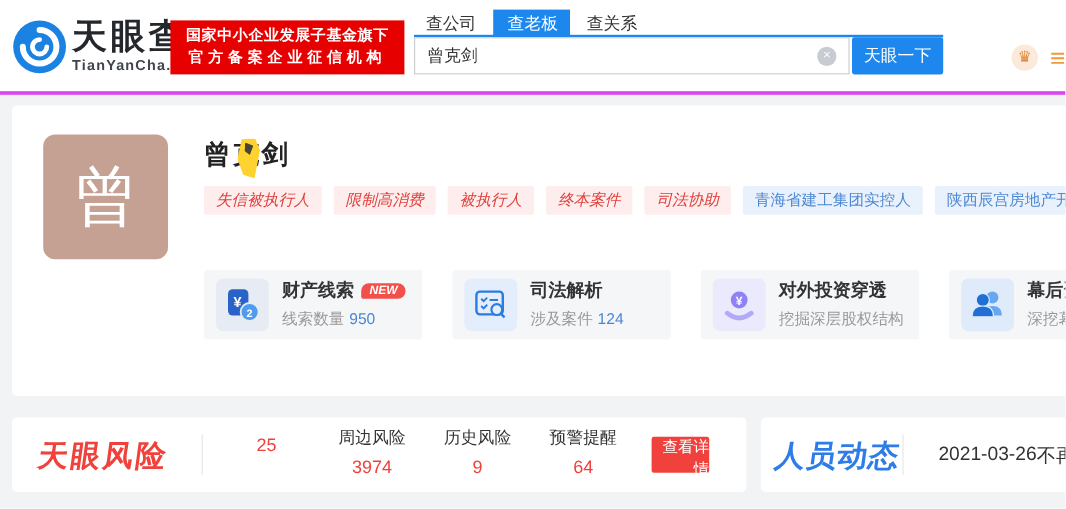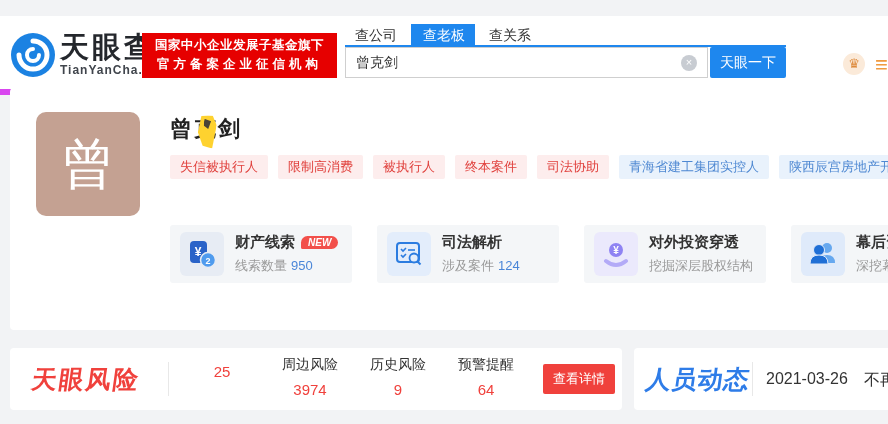--- a/index.html
+++ b/index.html
@@ -1,20 +1,20 @@
 <!DOCTYPE html>
 <html><head>
 <meta charset="utf-8">
 <style>
   * { margin:0; padding:0; box-sizing:border-box; }
   html,body { width:888px; height:424px; font-family:"Liberation Sans", sans-serif; }
   #root { position:relative; width:888px; height:424px; background:#f2f3f5; overflow:hidden; }
 
   
-  .header { position:absolute; left:0; top:16px; width:888px; height:79px; background:#fff; border-bottom:6px solid #d946ef; }
+  .header { position:absolute; left:0; top:0; width:888px; height:79px; background:#fff; border-bottom:3px solid #d946ef; }
   .logo-wrap { position:absolute; left:10px; top:16px; display:flex; align-items:flex-start; }
   .logo-txt { margin-left:4px; }
   .logo-name { font-size:29px; font-weight:bold; color:#24272c; letter-spacing:3px; line-height:30px; }
   .logo-domain { font-size:12px; font-weight:bold; color:#40454c; letter-spacing:1px; margin-top:1px; }
   .badge { position:absolute; left:142px; top:17px; width:195px; height:45px; background:#e60000; color:#fff; font-weight:bold; text-align:center; padding-top:3px; }
   .badge-l1 { font-size:12.5px; line-height:19px; letter-spacing:0.5px; }
   .badge-l2 { font-size:12.5px; line-height:19px; letter-spacing:4px; }
 
   .tabs { position:absolute; left:345px; top:8px; display:flex; font-size:14px; color:#333; }
   .tab { padding:3px 10px; margin-right:4px; cursor:pointer; }
@@ -27,45 +27,45 @@
   .edge-ic { position:absolute; left:875px; top:36px; width:24px; height:26px; color:#f09a3f; font-size:22px; font-weight:bold; line-height:26px; }
 
   
   .main-card { position:absolute; left:10px; top:88px; width:880px; height:242px; background:#fff; border-radius:4px; }
   .avatar { position:absolute; left:26px; top:24px; width:104px; height:104px; border-radius:10px; background:#c4a192; color:#fff; font-size:54px; display:flex; align-items:center; justify-content:center; }
   .p-name { position:absolute; left:160px; top:26px; font-size:22px; font-weight:bold; color:#222; letter-spacing:2px; z-index:1; }
   .cursor-mark { position:absolute; left:188px; top:27px; width:18px; height:33px; background:#fed22f; z-index:2; transform:rotate(6deg); clip-path:polygon(10% 5%, 72% 0%, 100% 28%, 88% 100%, 34% 94%, 0% 55%); }
   .cursor-mark::after { content:""; position:absolute; left:5px; top:4px; width:7px; height:10px; background:#4a4337; clip-path:polygon(0 0,100% 20%,70% 100%,0 70%); }
   .tags { position:absolute; left:160px; top:67px; display:flex; gap:10px; }
   .tag { font-size:13px; padding:3px 10px; border-radius:2px; white-space:nowrap; cursor:pointer; }
-  .tag.red { color:#e0403c; background:#fdeded; }
+  .tag.red { color:#e0403c; background:#fdeded;font-style:italic; }
   .tag.blue { color:#4e88d2; background:#e9f2fc; }
 
   .fcards { position:absolute; left:160px; top:137px; display:flex; gap:25px; }
   .fcard { width:182px; height:58px; background:#f4f6f8; border-radius:3px; display:flex; align-items:center; padding-left:10px; flex:none; cursor:pointer; }
   .tile { width:44px; height:44px; border-radius:6px; margin-right:11px; display:flex; align-items:center; justify-content:center; flex:none; }
   .t1 { background:#e7ecf4; } .t2 { background:#e3edfb; } .t3 { background:#ebe9fc; } .t4 { background:#dfeafa; }
   .fc-title { font-size:15px; font-weight:bold; color:#333; display:flex; align-items:center; gap:6px; white-space:nowrap; }
   .fc-sub { font-size:13px; color:#999; margin-top:5px; white-space:nowrap; }
   .fc-sub .val { color:#4a86d8; margin-left:4px; }
   .new-badge { background:#f2504b; color:#fff; font-size:10px; font-style:italic; font-weight:bold; padding:1px 7px; border-radius:8px 8px 8px 2px; }
 
   
   .risk-panel { position:absolute; left:10px; top:348px; width:612px; height:62px; background:#fff; border-radius:4px; }
   .risk-logo { position:absolute; left:22px; top:15px; font-size:25px; font-weight:bold; color:#f0413c; letter-spacing:2px; transform:skewX(-8deg); }
   .vdiv { position:absolute; top:14px; width:1px; height:34px; background:#e8e8e8; }
   .stats { position:absolute; left:168px; top:8px; width:352px; display:flex; }
   .stat { flex:1; text-align:center; }
   .stat-label { font-size:14px; color:#333; }
   .stat-value { font-size:15px; color:#f0413c; margin-top:7px; }
-  .detail-btn { position:absolute; left:533px; top:16px; width:72px; height:30px; background:#f0413c; color:#fff; font-size:13px; border:none; border-radius:2px; cursor:pointer; font-family:"Liberation Sans",sans-serif; }
+  .detail-btn { position:absolute; left:533px; top:16px; width:48px; height:30px; background:#f0413c; color:#fff; font-size:13px; border:none; border-radius:2px; cursor:pointer; font-family:"Liberation Sans",sans-serif;text-align:right; }
 
   .person-panel { position:absolute; left:634px; top:348px; width:300px; height:62px; background:#fff; border-radius:4px; }
   .person-logo { position:absolute; left:12px; top:15px; font-size:25px; font-weight:bold; color:#2e7ce8; letter-spacing:1px; transform:skewX(-8deg); }
-  .p-date { position:absolute; left:132px; top:22px; font-size:16px; color:#333; }
+  .p-date { position:absolute; left:148px; top:22px; font-size:16px; color:#333; }
   .p-snip { position:absolute; left:230px; top:22px; font-size:16px; color:#333; white-space:nowrap; }
 </style>
 </head>
 <body>
 
 <div id="root">
 
   <div class="header">
     <div class="logo-wrap">
       <span>

